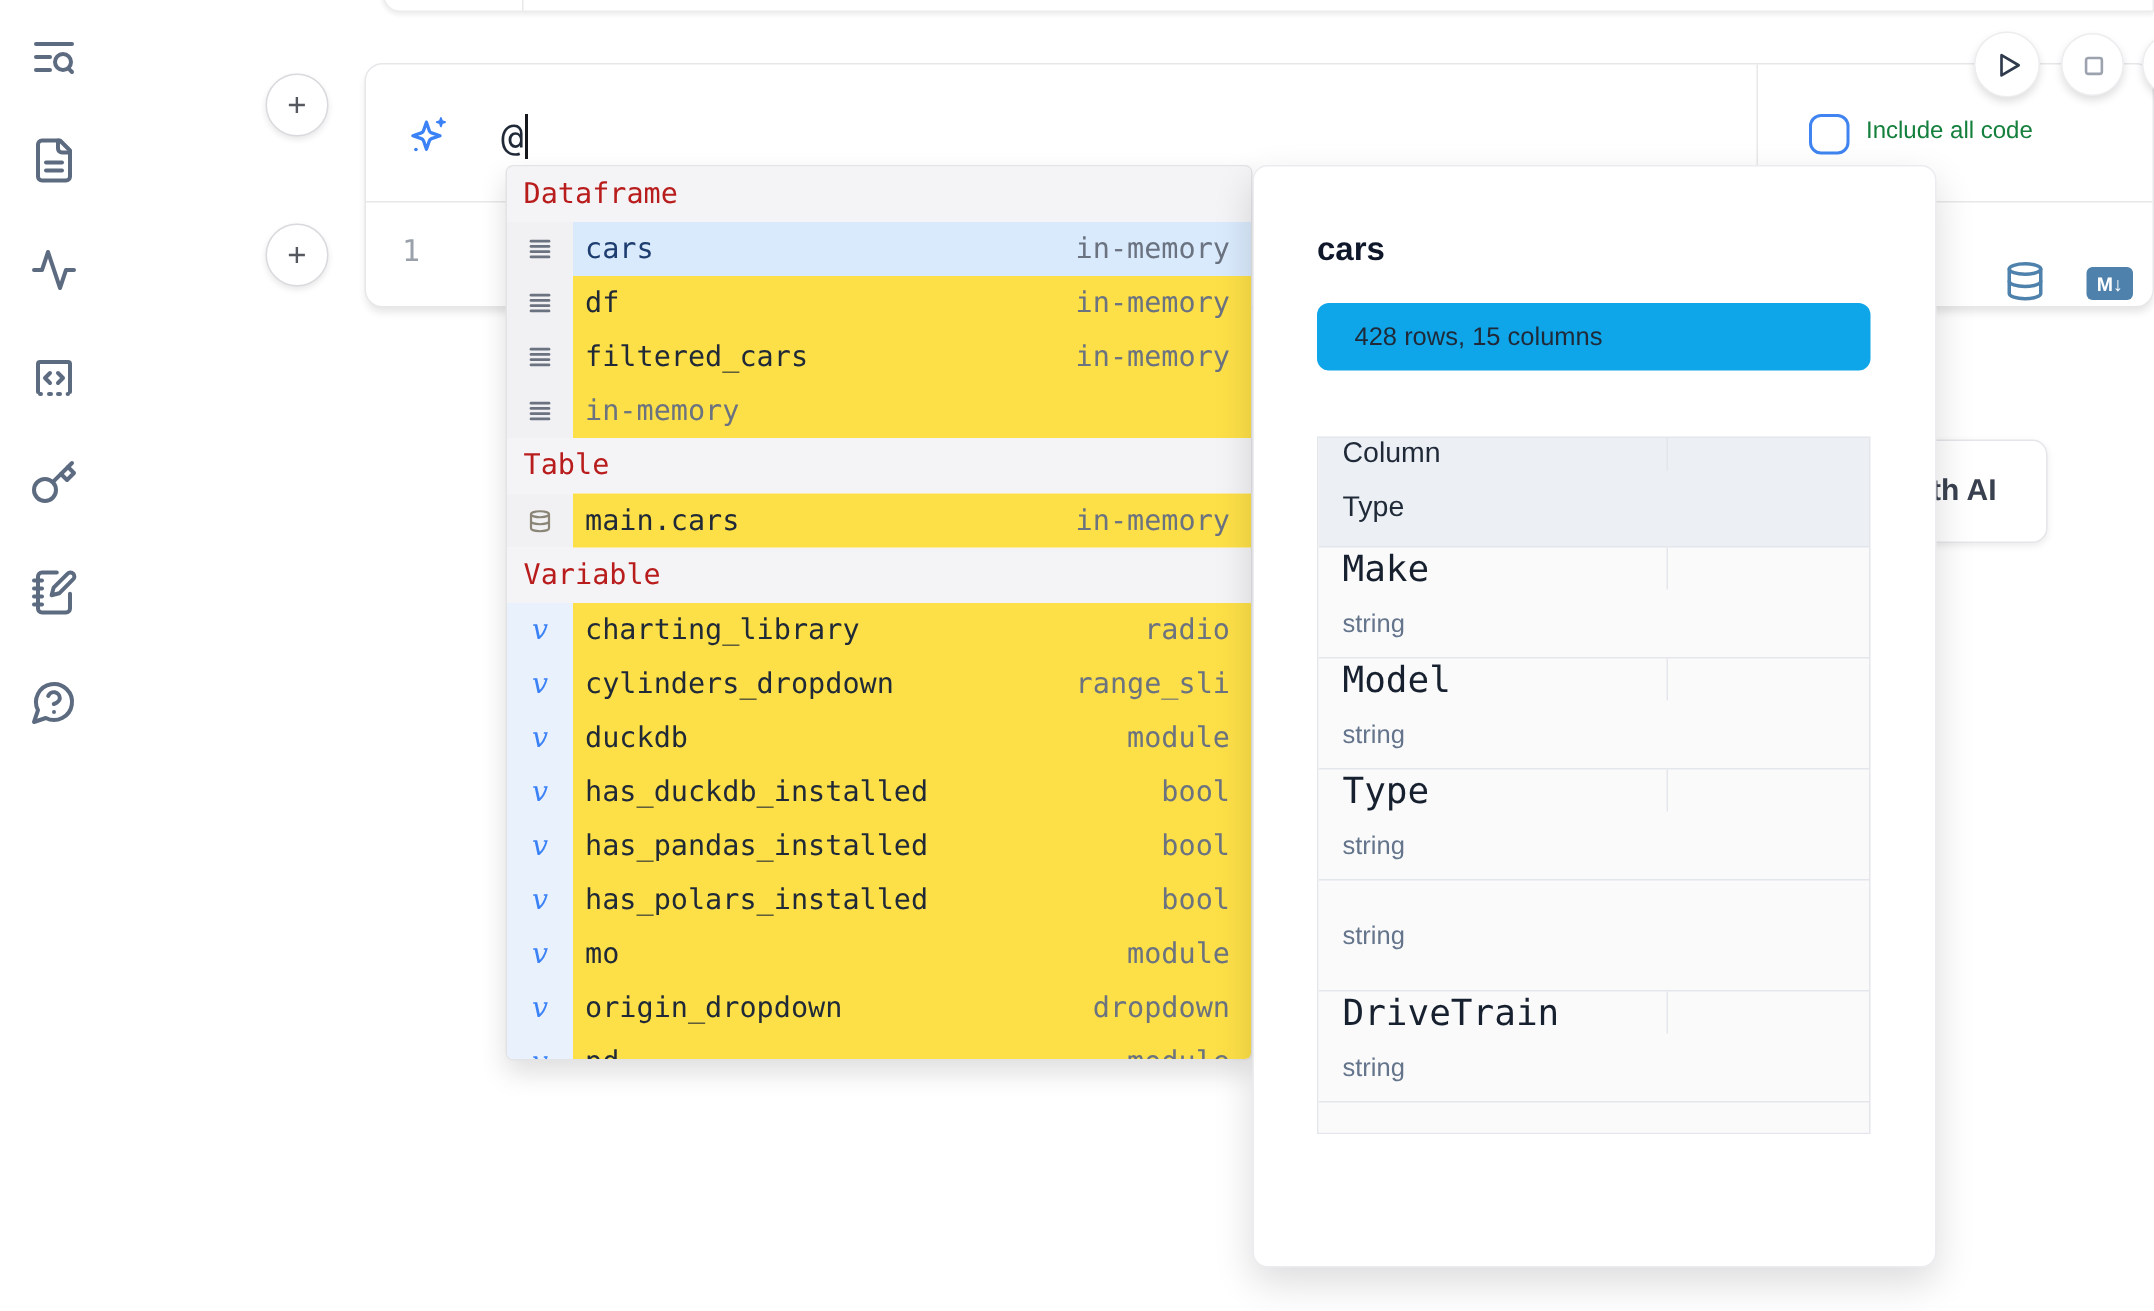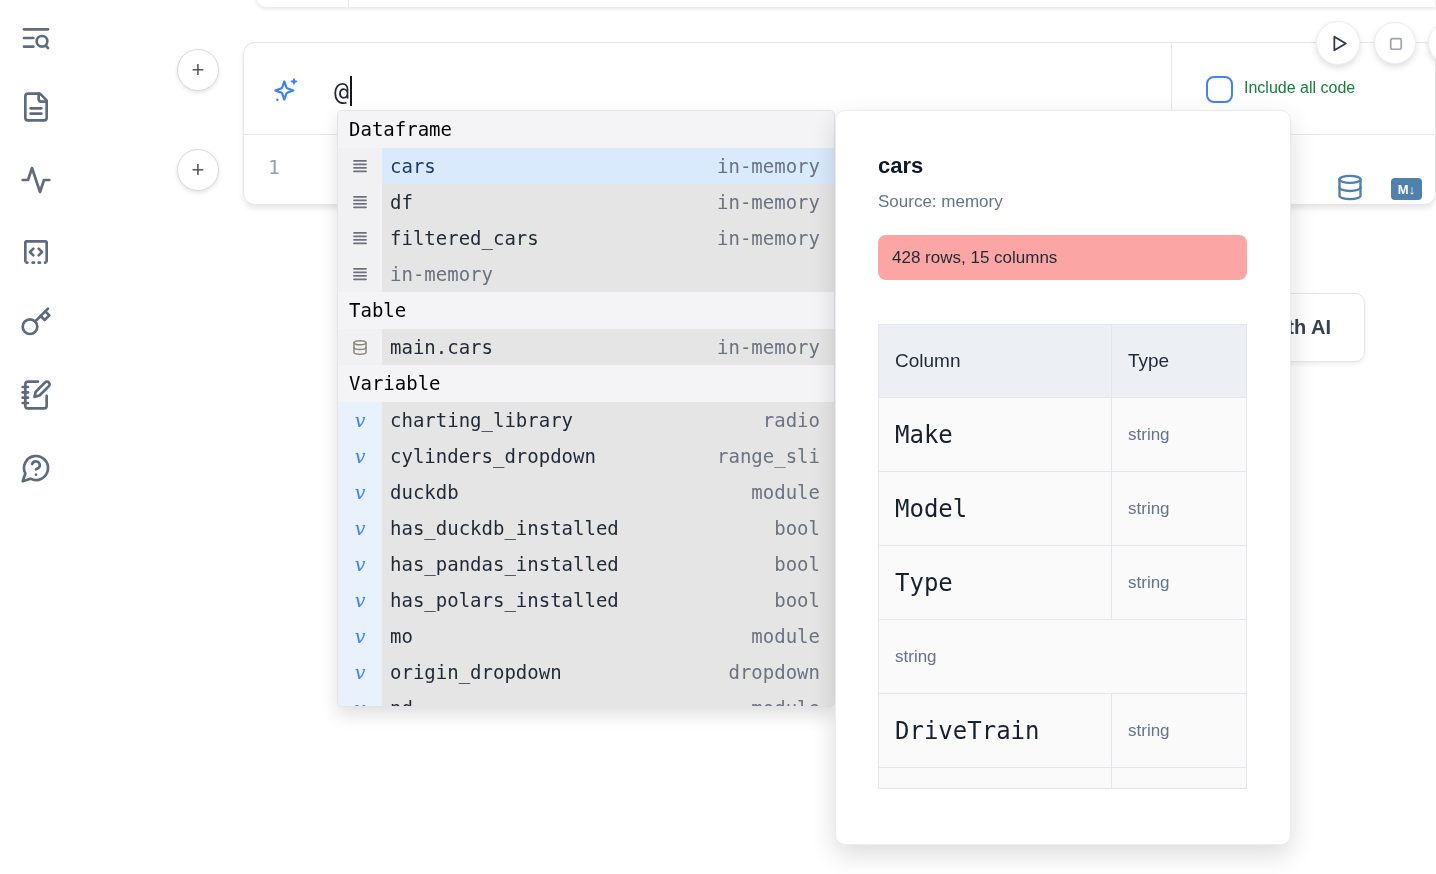--- a/index.html
+++ b/index.html
@@ -57,45 +57,45 @@
   
   .gen-ai { position:absolute; left:1140px; top:293px; width:225px; height:69px; background:#fff;
     border:1px solid #e6e6ea; border-radius:10px; box-shadow:0 2px 5px rgba(0,0,0,.08);
     display:flex; align-items:center; justify-content:center; font-size:20px; font-weight:bold;
     color:#39404f; z-index:5; cursor:pointer; }
 
   
   .dropdown { position:absolute; left:337px; top:110px; width:498px; height:597px; background:#fff;
     border:1px solid #e3e3e6; border-radius:5px; box-shadow:0 8px 18px rgba(0,0,0,.13);
     overflow:hidden; z-index:20; }
-  .ac-header { height:37px; line-height:37px; background:#f4f4f6; color:#000000;
+  .ac-header { height:37px; line-height:37px; background:#f4f4f6; color:#b91c1c;
     font-family:"DejaVu Sans Mono", monospace; font-size:19px; padding-left:11px; }
   .ac-row { height:36px; display:flex; align-items:stretch; cursor:pointer; }
   .ac-gutter { width:44px; flex:none; background:#f1f1f3; display:flex; align-items:center; justify-content:center; }
   .ac-gutter.blue { background:#e9f1fd; }
-  .ac-main { flex:1; display:flex; align-items:center; padding:0 14px 0 8px; background:#e5e5e5; }
+  .ac-main { flex:1; display:flex; align-items:center; padding:0 14px 0 8px; background:#fde047; }
   .ac-row.selected .ac-main { background:#d9eafc; }
   .ac-name { font-family:"DejaVu Sans Mono", monospace; font-size:19px; color:#1f2937; flex:1; }
   .ac-row.selected .ac-name { color:#1d3c6f; }
   .ac-type { font-family:"DejaVu Sans Mono", monospace; font-size:19px; color:#6b7280; }
   .vglyph { font-family:"DejaVu Serif", serif; font-style:italic; font-size:19px; color:#3b82f6; }
   .rows-ic { color:#6b7280; } .db-ic-sm { color:#8b8577; }
   .rows-ic svg, .db-ic-sm svg { display:block; }
 
   
   .popover { position:absolute; left:835px; top:110px; width:456px; height:735px; background:#fff;
     border:1px solid #ececf0; border-radius:10px; box-shadow:0 10px 26px rgba(0,0,0,.14);
     z-index:25; padding:42px 45px 0 42px; }
   .pop-title { font-size:22px; font-weight:bold; color:#0f172a; }
   .pop-source { margin-top:13px; font-size:17px; color:#64748b; }
-  .pop-badge { margin-top:23px; height:45px; width:369px; background:#fca5a5; border-radius:8px;
-    display:flex; align-items:center; padding-left:14px; font-size:17px; color:#1f2937; }
+  .pop-badge { margin-top:23px; height:45px; width:369px; background:#0ea5e9; border-radius:8px;
+    display:flex; align-items:center; padding-left:25px; font-size:17px; color:#1f2937; }
   .ptable-wrap { margin-top:44px; width:369px; height:465px; overflow:hidden;
     border:1px solid #e3e6eb; }
-  .pt-row { display:flex; height:74px; background:#fafafb; border-top:1px solid #e3e6eb; }
+  .pt-row { display:flex; height:74px; background:#fafafb; border-top:1px solid #e3e6eb;flex-direction:column; }
   .pt-row.head { height:72px; background:#eceff4; border-top:none; }
   .pt-cell { display:flex; align-items:center; padding-left:16px; }
   .pt-col { width:233px; flex:none; border-right:1px solid #e3e6eb; }
   .pt-type { flex:1; }
   .pt-row.head .pt-cell { font-size:19px; color:#1f2937; }
   .pt-name { font-family:"DejaVu Sans Mono", monospace; font-size:24px; color:#17202e; }
   .pt-string { font-size:17px; color:#64748b; }
 </style>
 </head>
 <body>
@@ -368,21 +368,20 @@
       </div>
       <div class="ac-main">
         <span class="ac-name">pd</span>
         <span class="ac-type">module</span>
       </div>
     </div>
   </div>
 
 <div class="popover">
   <div class="pop-title">cars</div>
-  <div class="pop-source">Source: memory</div>
   <div class="pop-badge">428 rows, 15 columns</div>
   <div class="ptable-wrap" id="popover-table">
       <div class="pt-row head">
         <div class="pt-cell pt-col">Column</div>
         <div class="pt-cell pt-type">Type</div>
       </div>
       <div class="pt-row">
         <div class="pt-cell pt-col">
           <span class="pt-name">Make</span>
         </div>

